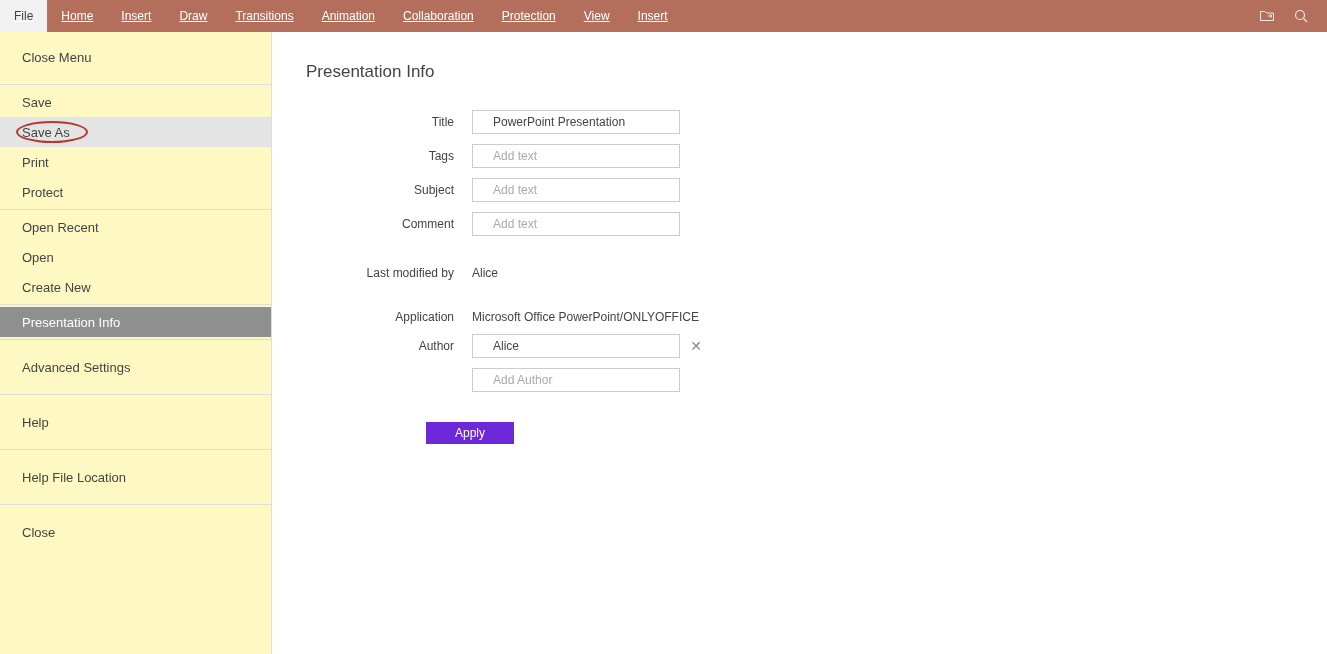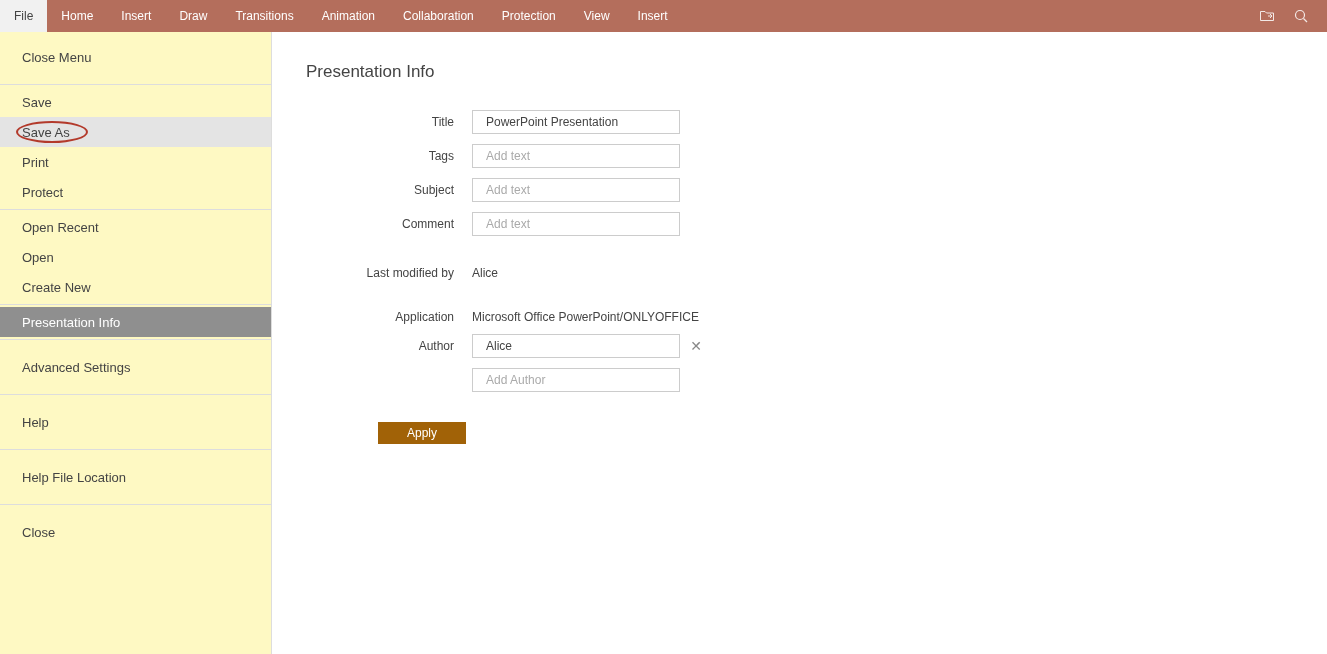--- a/index.html
+++ b/index.html
@@ -14,20 +14,21 @@
   }
   
   .ribbon {
     height: 32px;
     background: #b46e5c;
     display: flex;
     align-items: stretch;
     color: #fff;
     font-size: 12px;
     position: relative;
+    text-decoration: underline;
   }
   .ribbon .tab {
     padding: 0 14px;
     display: flex;
     align-items: center;
     cursor: pointer;
   }
   .ribbon .tab.active {
     background: #f1f1f1;
     color: #444;
@@ -125,43 +126,43 @@
     color: #444;
   }
   .form-row .value {
     font-size: 12px;
     color: #444;
   }
   .form-row input[type="text"] {
     width: 208px;
     height: 24px;
     border: 1px solid #ccc;
-    padding: 0 13px;
+    padding: 0 20px;
     font-size: 12px;
     color: #444;
     outline: none;
   }
   .form-row input[type="text"]::placeholder {
     color: #aaa;
   }
   .spacer { height: 20px; }
   .author-remove {
     margin-left: 8px;
     color: #888;
     cursor: pointer;
     font-size: 14px;
     width: 16px;
     text-align: center;
   }
   .apply-btn {
-    margin-left: 72px;
+    margin-left: 120px;
     margin-top: 20px;
     width: 88px;
     height: 22px;
-    background: #a16207;
+    background: #6d28d9;
     color: #fff;
     border: none;
     font-size: 12px;
     cursor: pointer;
   }
 </style>
 </head>
 <body>
 
 <div class="ribbon">

